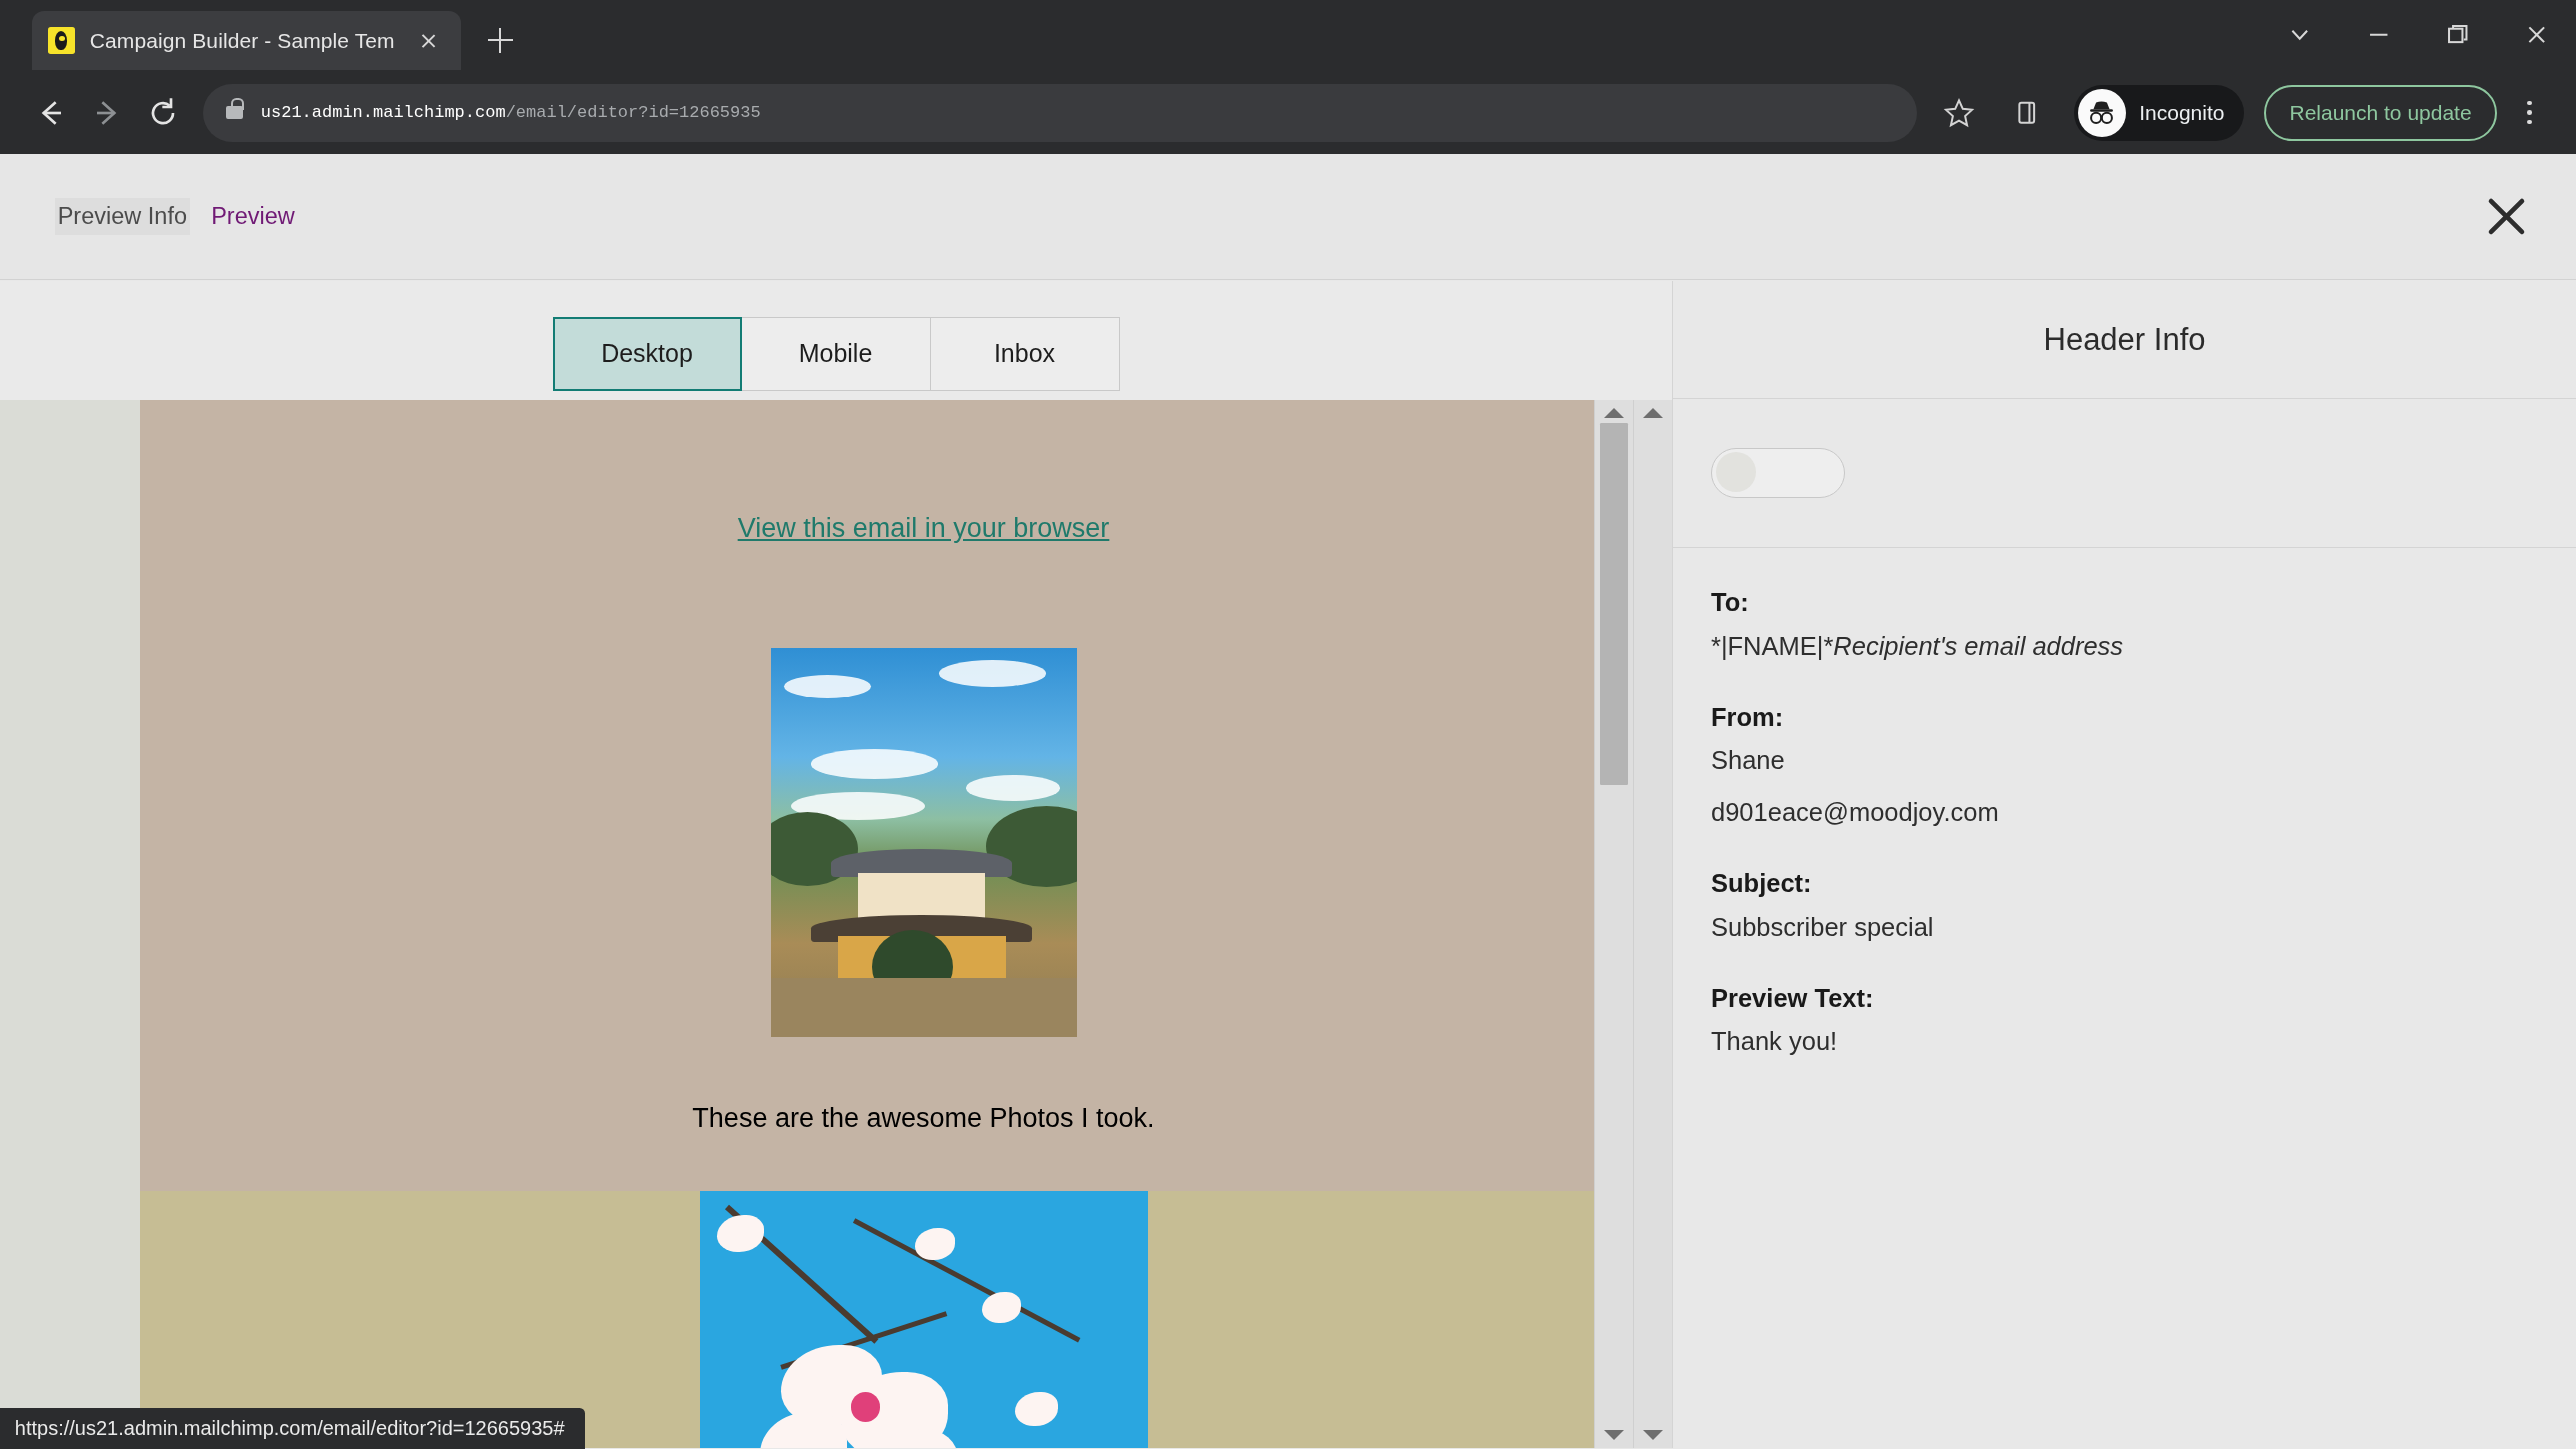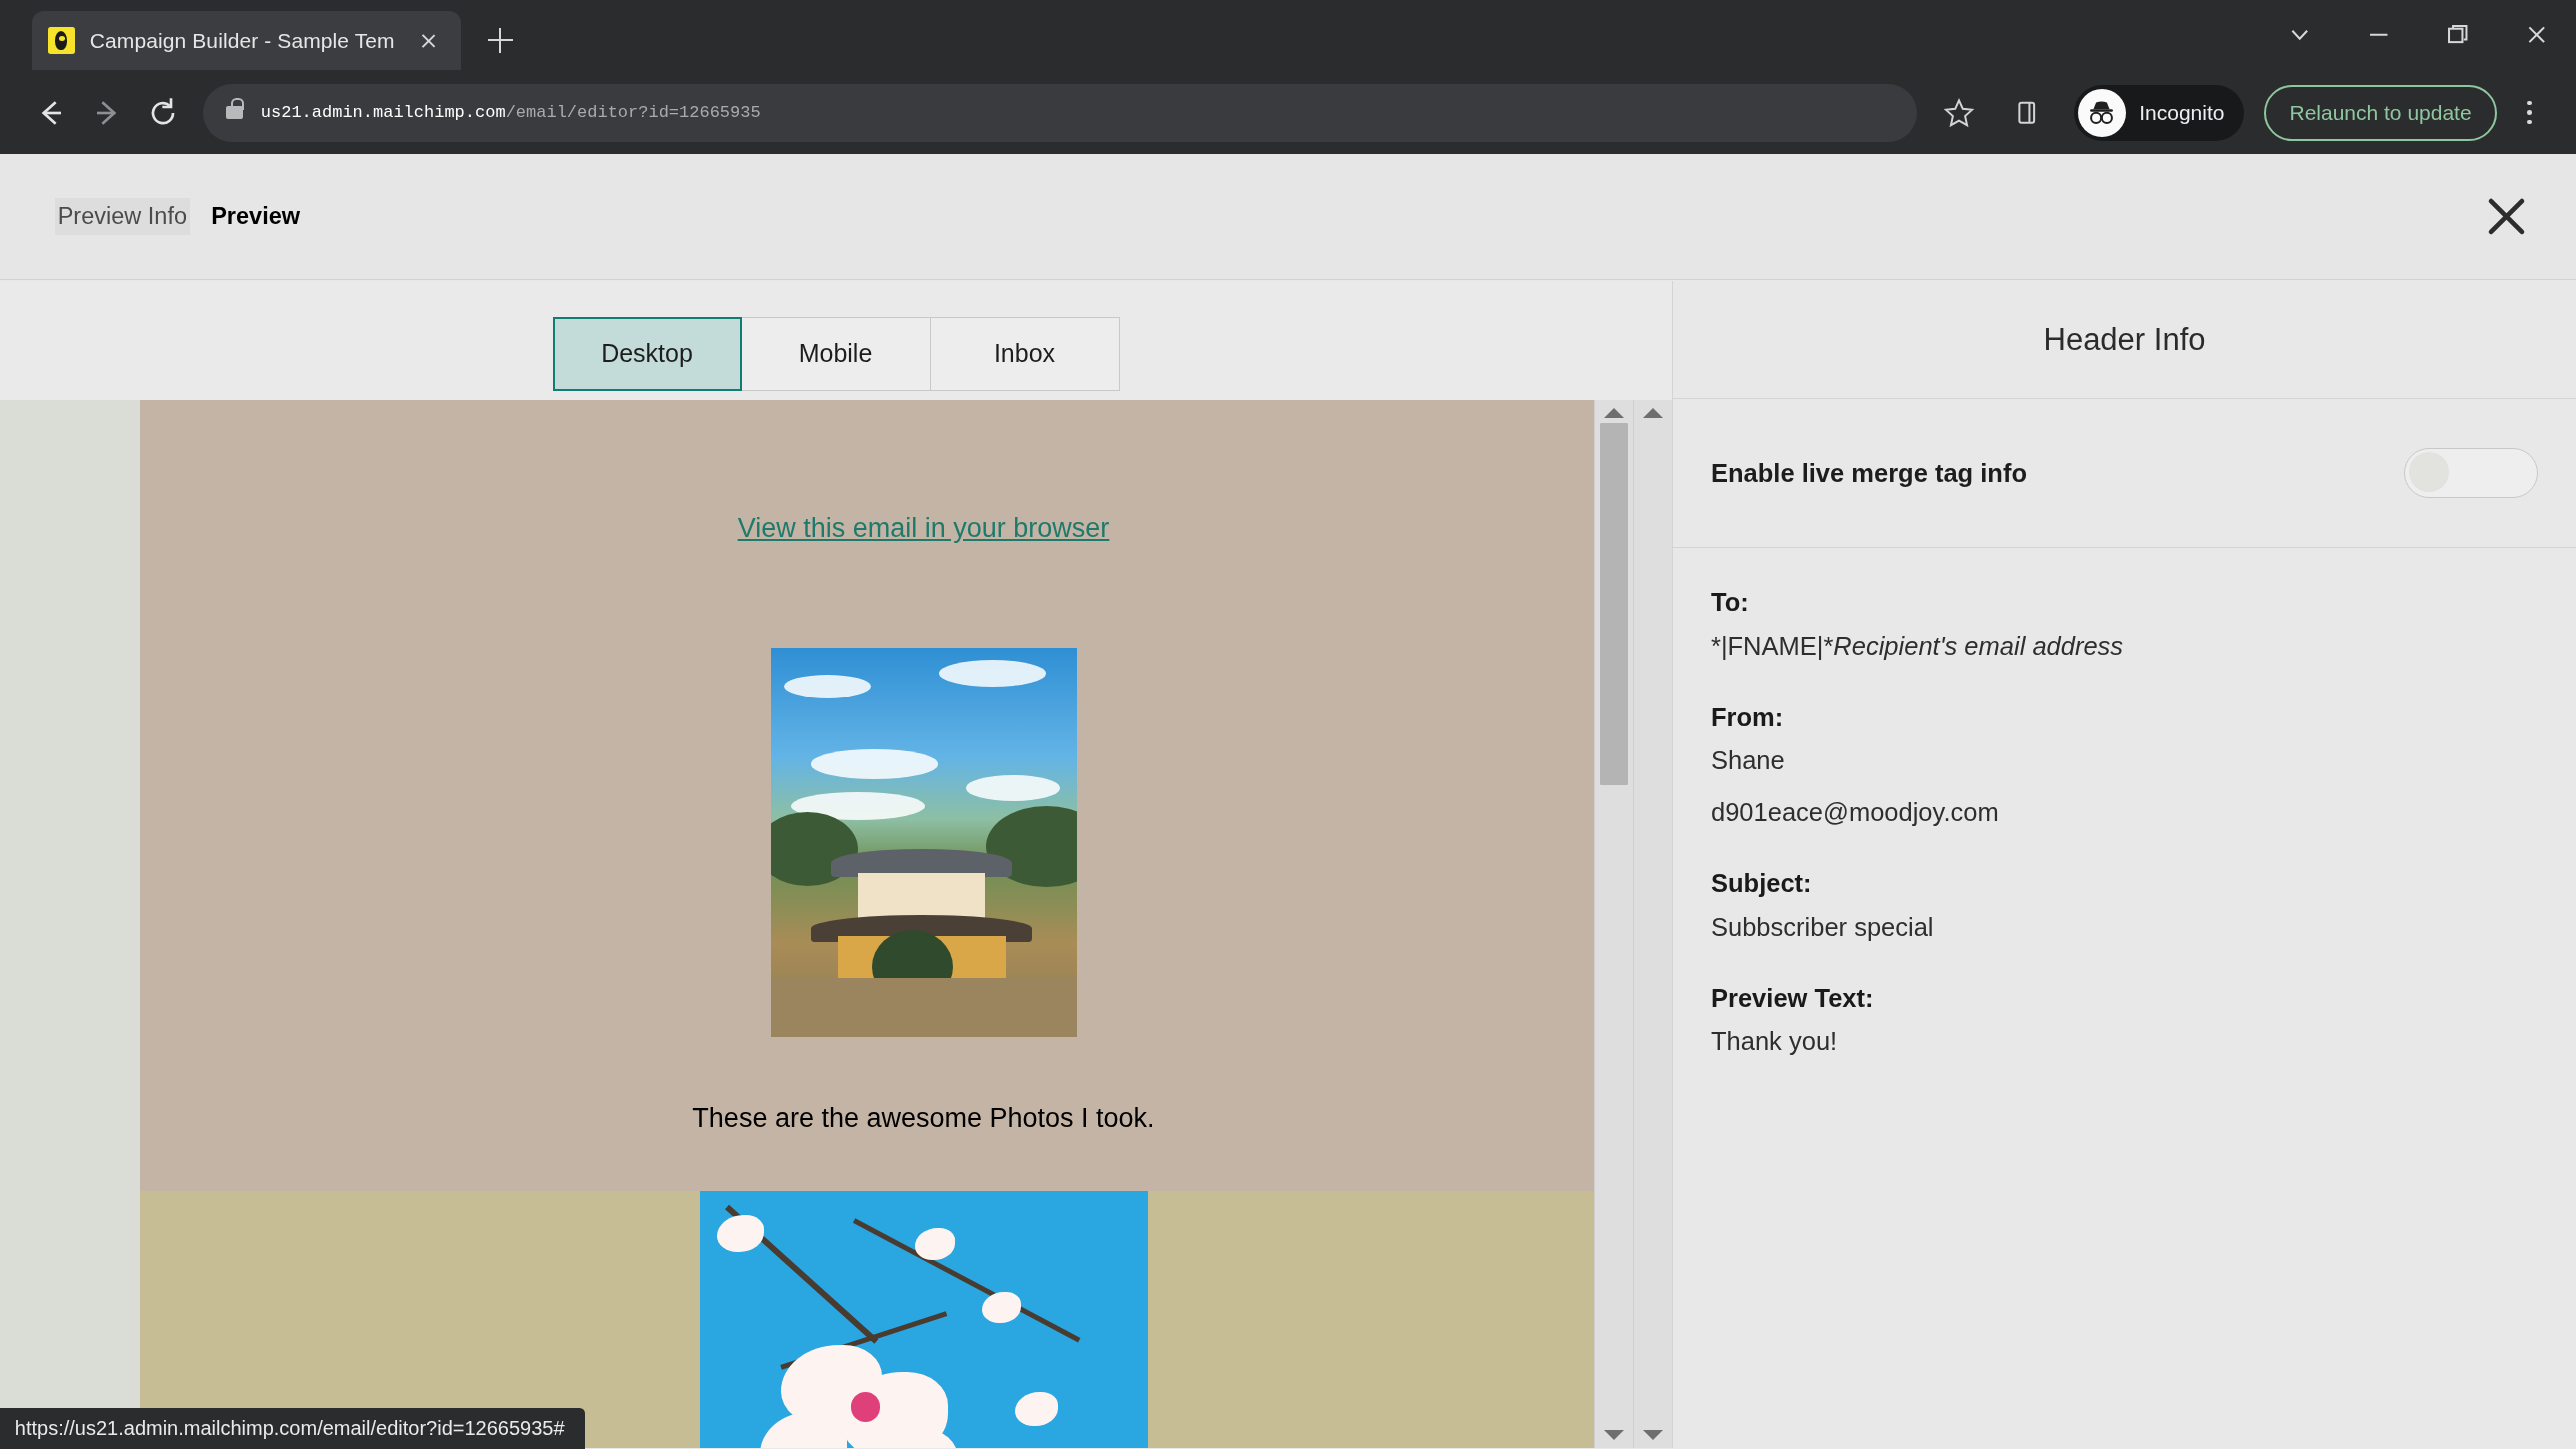--- a/index.html
+++ b/index.html
@@ -215,22 +215,22 @@
   .mode-chip {
     margin-left: 55px;
     font-size: 23.5px;
     color: #4b4b4b;
     background: #dddddd;
     padding: 5.4px 2.7px;
   }
   .preview-label {
     margin-left: 21.5px;
     font-size: 23.5px;
-    font-weight: bold;
-    color: #000000;
+    font-weight: normal;
+    color: #701a75;
   }
   .close-x {
     position: absolute;
     right: 39px; top: 50%;
     transform: translateY(-50%);
     width: 62px; height: 62px;
     display:flex;align-items:center;justify-content:center;
   }
   .cursor-hand {
     position:absolute;
@@ -639,21 +639,20 @@
             <div class="sb-arrow up"></div>
             <div class="sb-arrow down"></div>
           </div>
         </div>
       </div>
 
       <div class="info-panel">
         <div class="panel-title">Header Info</div>
 
         <div class="toggle-row">
-          <div class="toggle-label">Enable live merge tag info</div>
           <div class="toggle">
             <div class="knob"></div>
           </div>
         </div>
 
         <div class="meta">
           <div class="blk">
             <div class="lbl">To:</div>
             <div class="val"><span class="mono">*|FNAME|*</span><span class="ital">Recipient's email address</span></div>
           </div>

